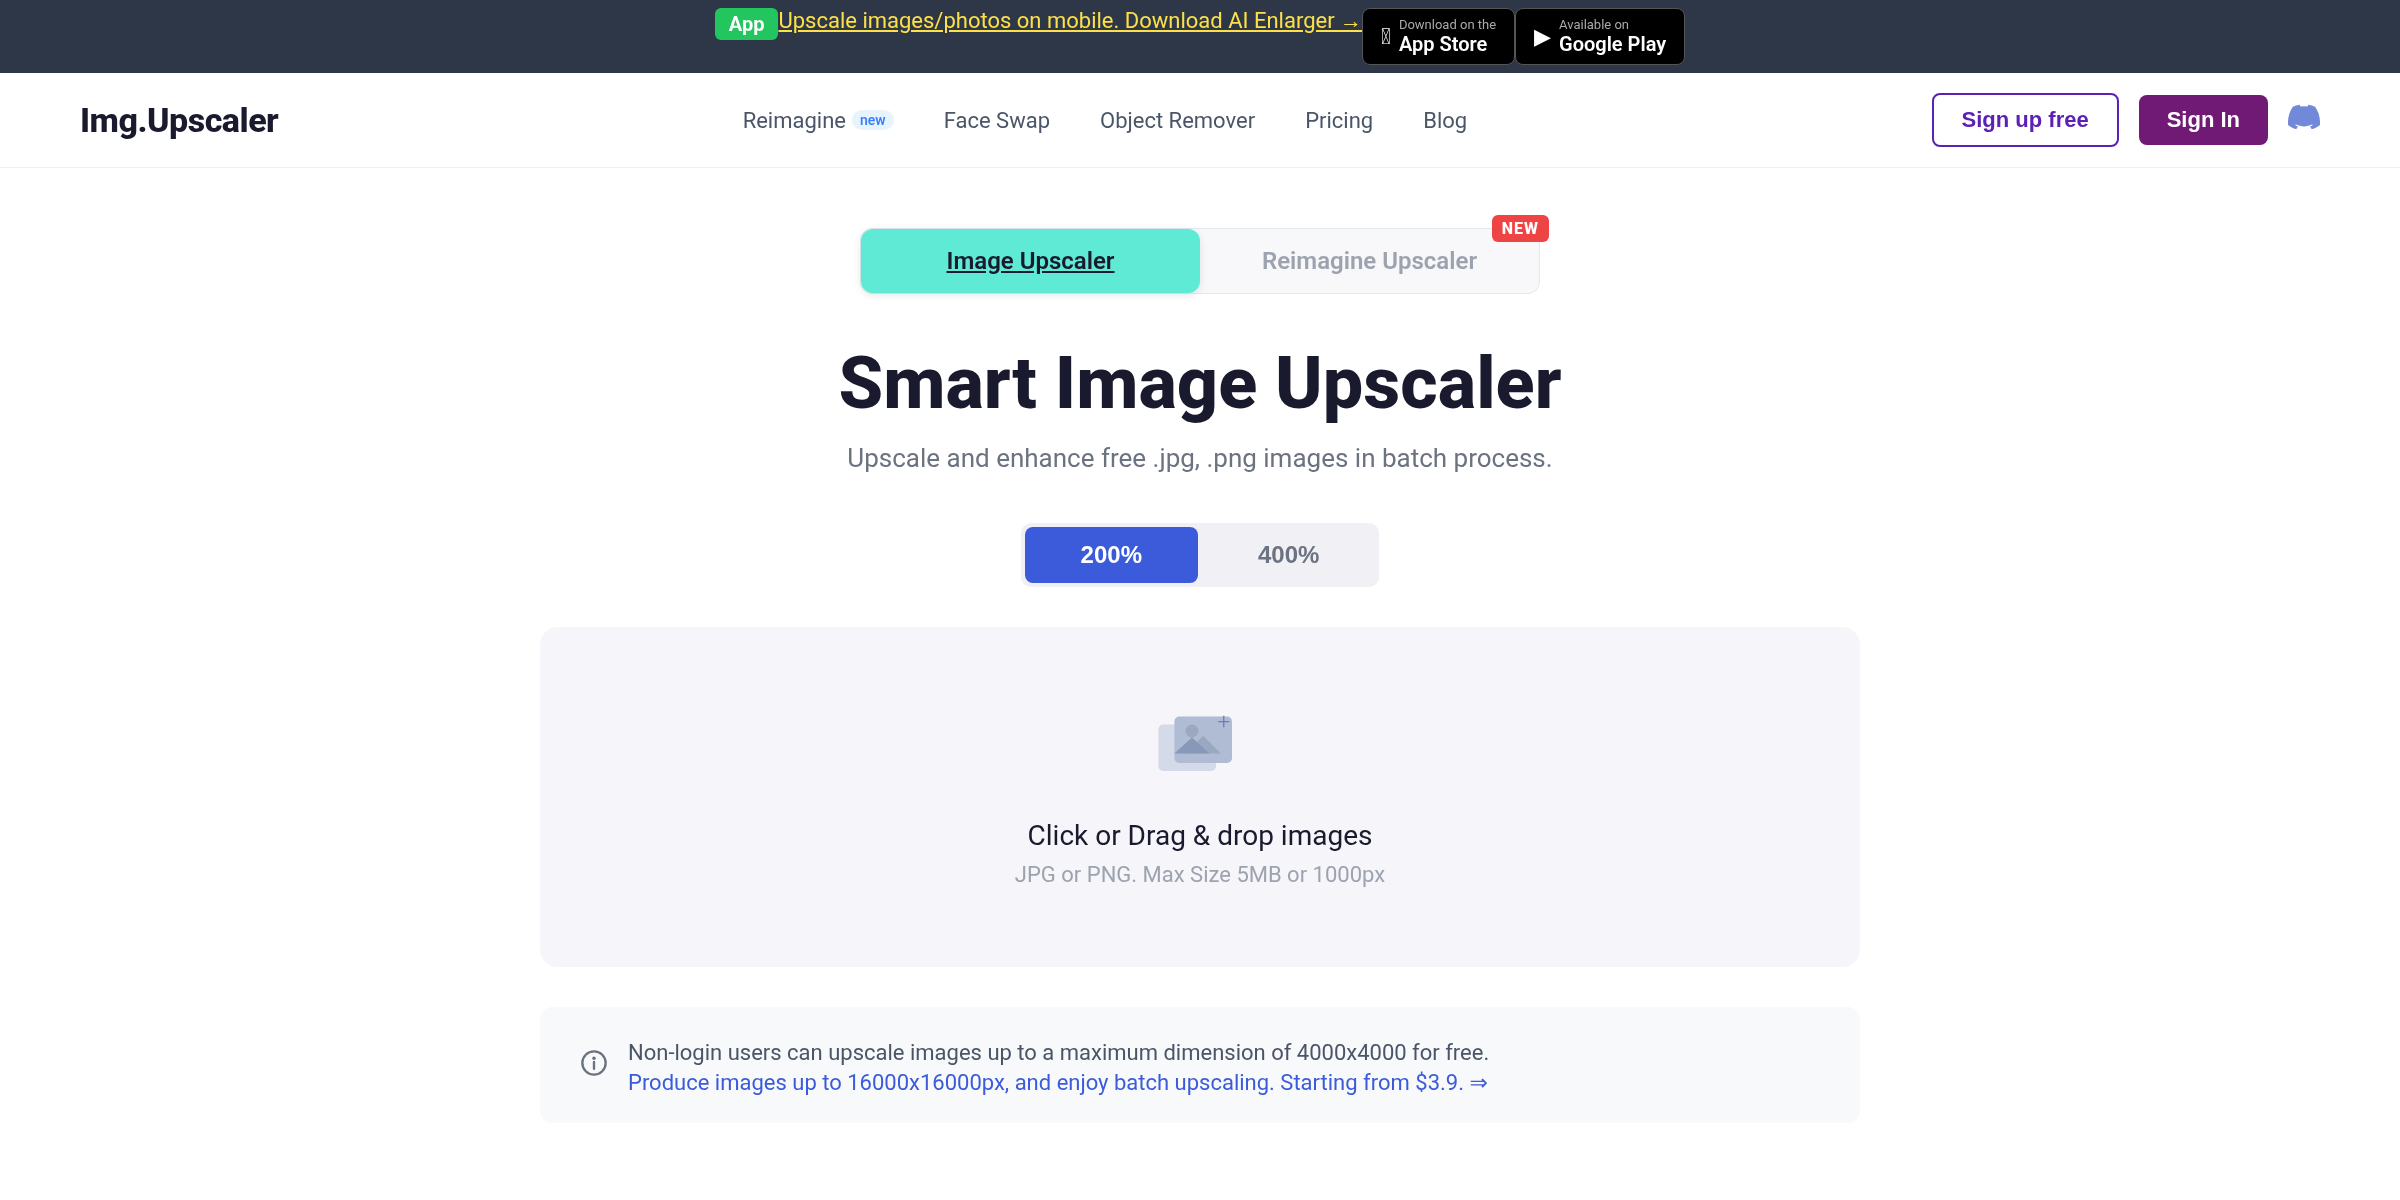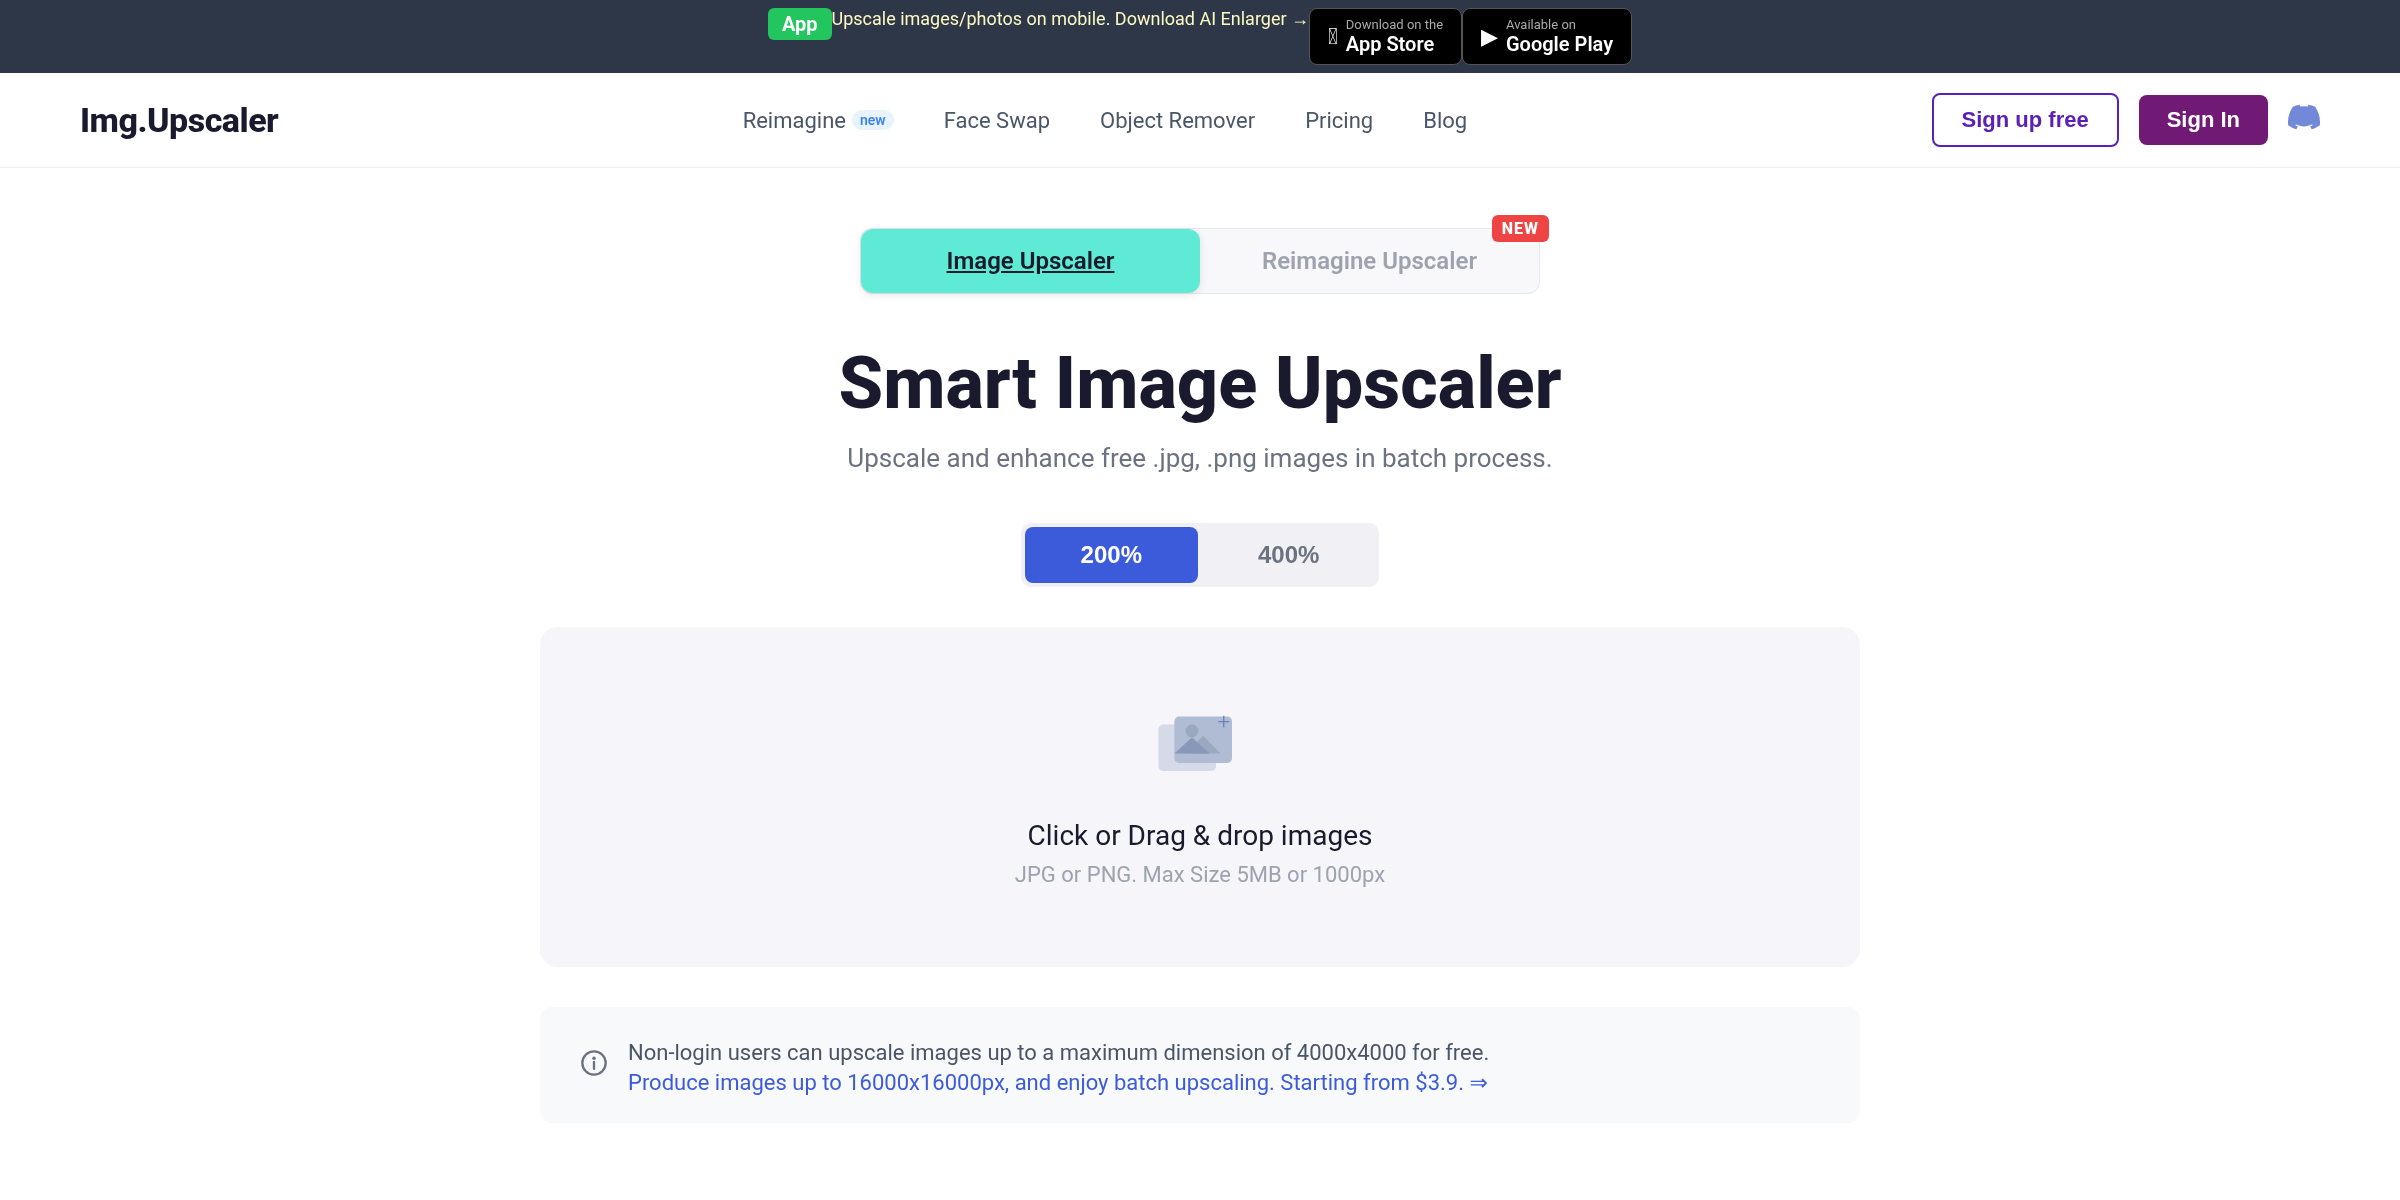--- a/index.html
+++ b/index.html
@@ -17,22 +17,23 @@
     }
     .app-badge {
       background: #22c55e;
       color: #fff;
       font-size: 20px;
       font-weight: 700;
       padding: 4px 14px;
       border-radius: 6px;
     }
     .banner-text {
-      font-size: 18px;
-      color: #fef9c3;
+      font-size: 22px;
+      color: #fde047;
+      text-decoration: underline;
     }
     .store-btn {
       display: flex;
       align-items: center;
       gap: 8px;
       background: #000;
       border: 1px solid #555;
       border-radius: 8px;
       padding: 8px 18px;
       color: #fff;

